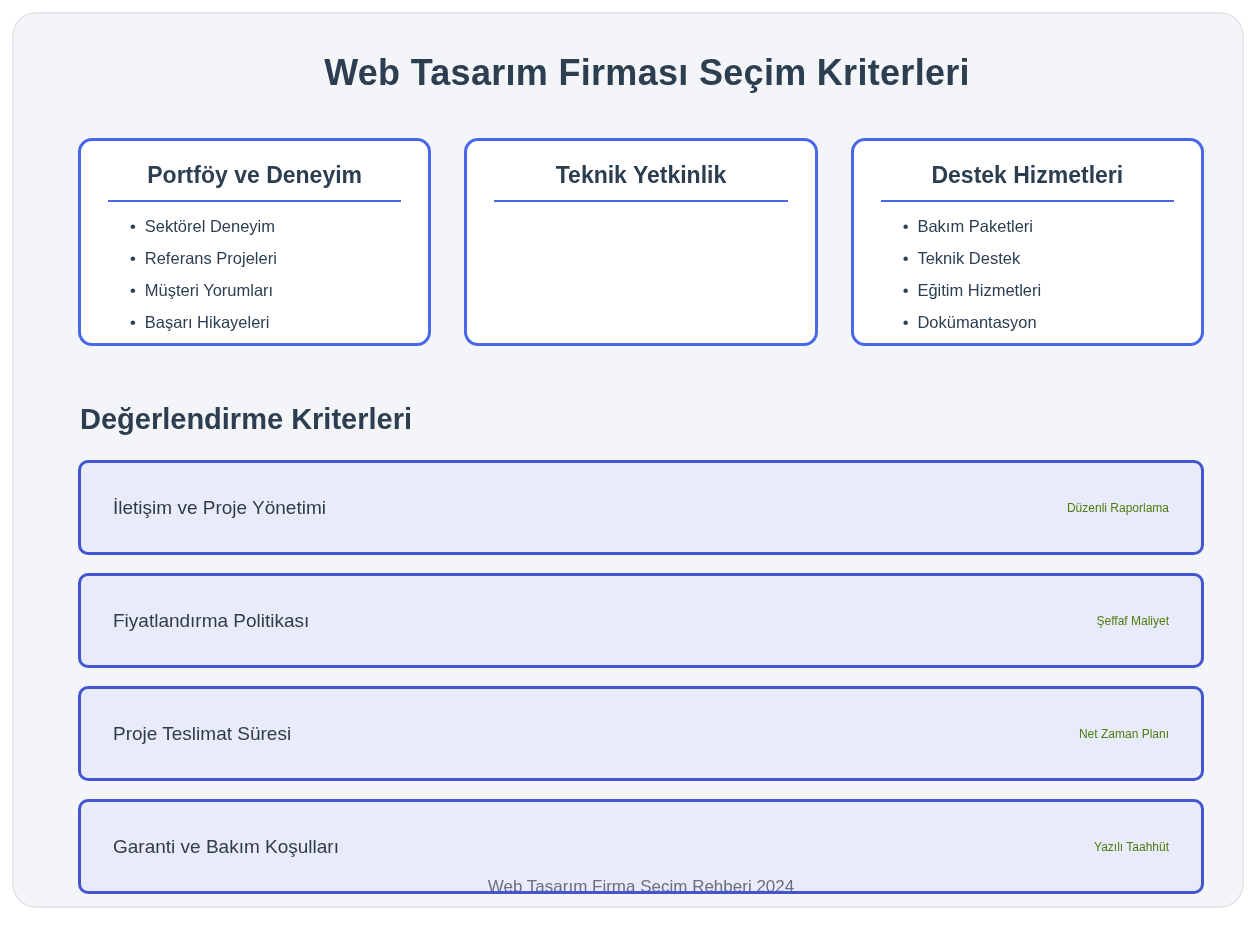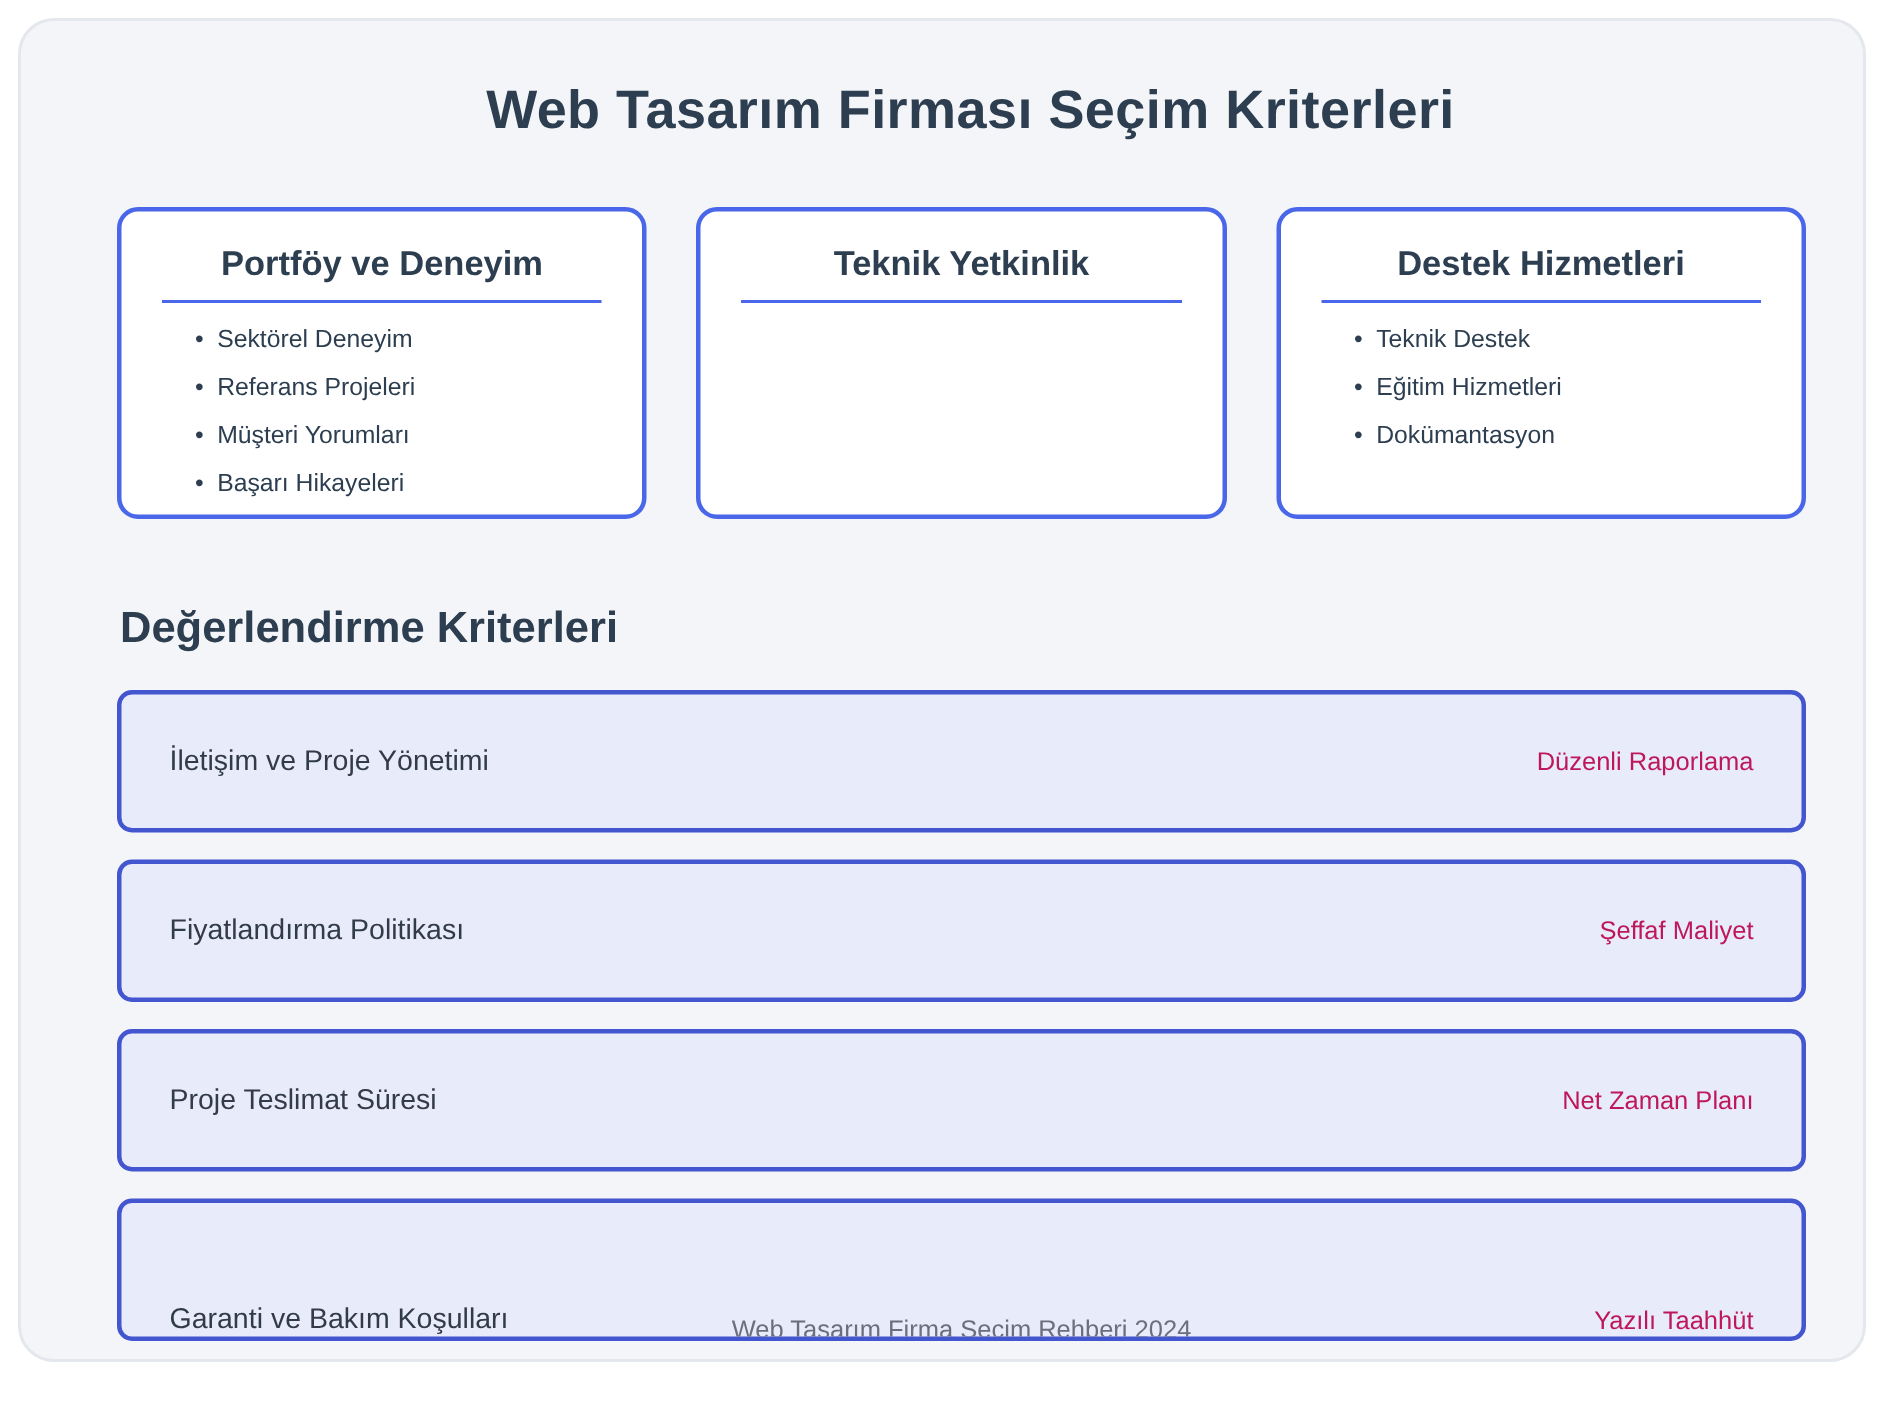--- a/index.html
+++ b/index.html
@@ -87,26 +87,25 @@
     margin-bottom: 18px;
     background: #e8ebf9;
     border: 3px solid #4355cf;
     border-radius: 10px;
     display: flex;
     align-items: center;
     justify-content: space-between;
     padding: 0 32px;
   }
   .row-label { font-size: 19px; color: #323c48; }
-  .row-value { font-size: 17px; color: #be185d; }
+  .row-value { font-size: 12px; color: #4d7c0f; }
   .row-last {
     margin-bottom: 0;
     position: relative;
     overflow: hidden;
-    align-items: flex-end;
   }
   .footer-caption {
     position: absolute;
     left: 0; right: 0;
     bottom: -6px;
     text-align: center;
     font-size: 17px;
     color: #69707d;
   }
 </style>
@@ -132,20 +131,21 @@
 
     <div class="card">
       <h2 class="card-title">Teknik Yetkinlik</h2>
       <hr class="card-divider">
     </div>
 
     <div class="card">
       <h2 class="card-title">Destek Hizmetleri</h2>
       <hr class="card-divider">
       <ul class="card-list">
+        <li><span class="bullet">•</span><span>Bakım Paketleri</span></li>
         <li><span class="bullet">•</span><span>Teknik Destek</span></li>
         <li><span class="bullet">•</span><span>Eğitim Hizmetleri</span></li>
         <li><span class="bullet">•</span><span>Dokümantasyon</span></li>
       </ul>
     </div>
 
   </div>
 
   <h2 class="section-heading">Değerlendirme Kriterleri</h2>
 

